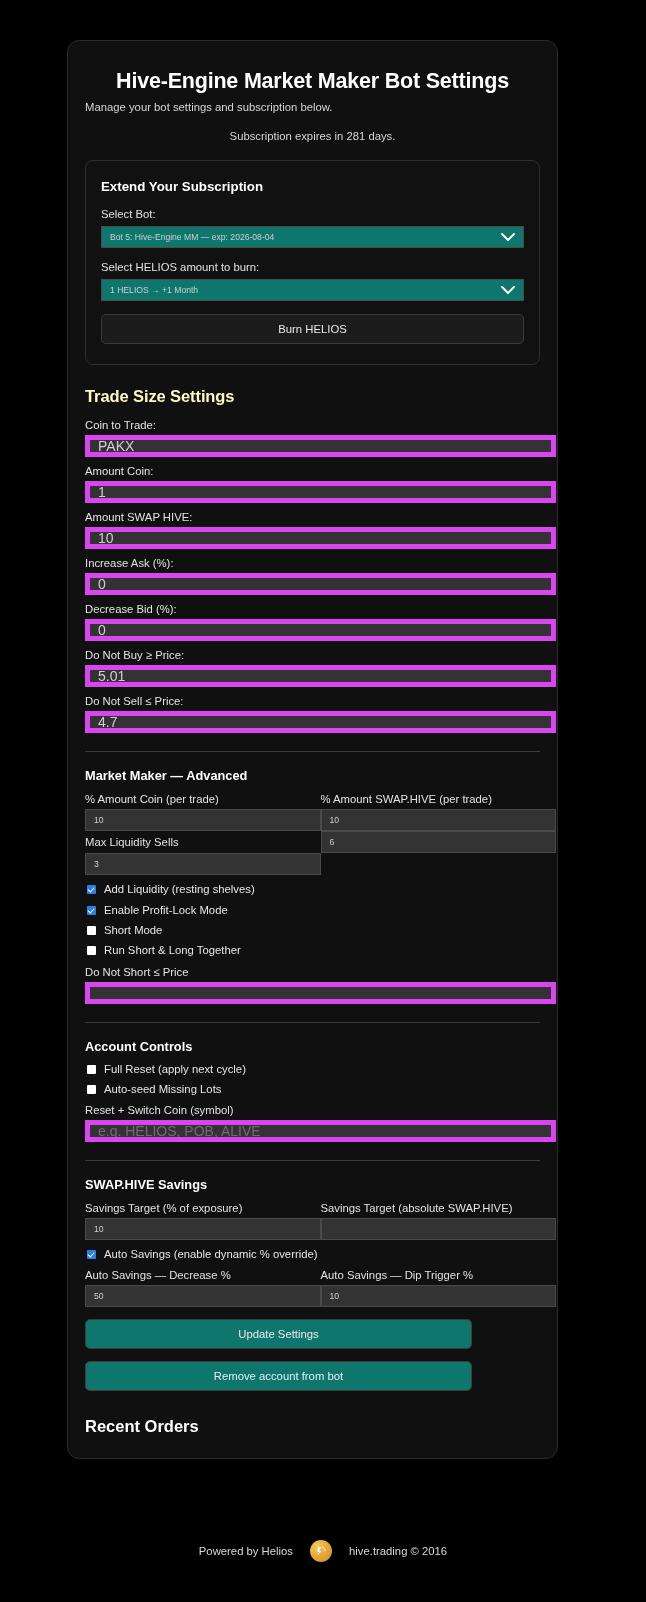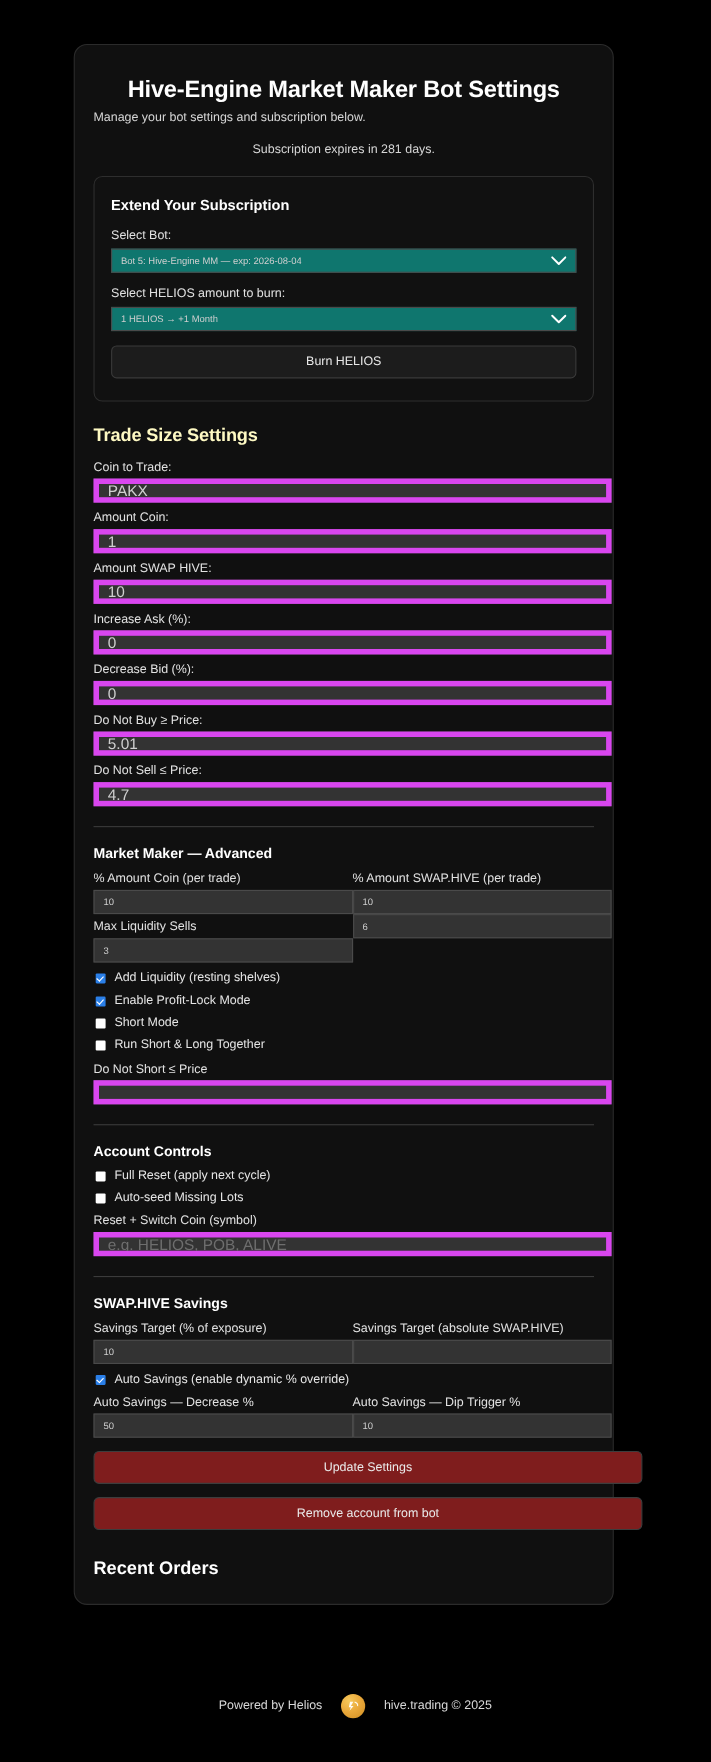--- a/index.html
+++ b/index.html
@@ -208,23 +208,23 @@
     transform: rotate(42deg);
   }
   .cb-label {
     color: #e6e6e6;
     font-size: 11.3px;
     line-height: 1;
   }
 
   
   .action-btn {
-    width: 499px;
+    width: 387px;
     height: 30px;
-    background: #7f1d1d;
+    background: #0f766e;
     border: 1px solid #3d3d3d;
     border-radius: 5px;
     color: #eaeaea;
     font-size: 11.3px;
     font-family: "Liberation Sans", sans-serif;
     display: flex;
     align-items: center;
     justify-content: center;
     margin-top: 12px;
     cursor: pointer;
@@ -408,14 +408,14 @@
 </div>
 
 <div class="footer">
   <span class="footer-text">Powered by Helios</span>
   <span class="coin">
     <svg width="14" height="14" viewBox="0 0 14 14">
       <path d="M4.2 3.0 h3.0 l-2.2 4.0 h2.4 l-3.6 4.2 l1.1 -3.1 h-1.8 z" fill="#ffffff" opacity="0.95"></path>
       <path d="M8.4 3.4 c1.9 0.5 3.0 2.0 2.7 3.7" fill="none" stroke="#ffffff" stroke-width="1" opacity="0.9"></path>
     </svg>
   </span>
-  <span class="footer-text">hive.trading © 2025</span>
+  <span class="footer-text">hive.trading © 2016</span>
 </div>
 
 </body></html>

